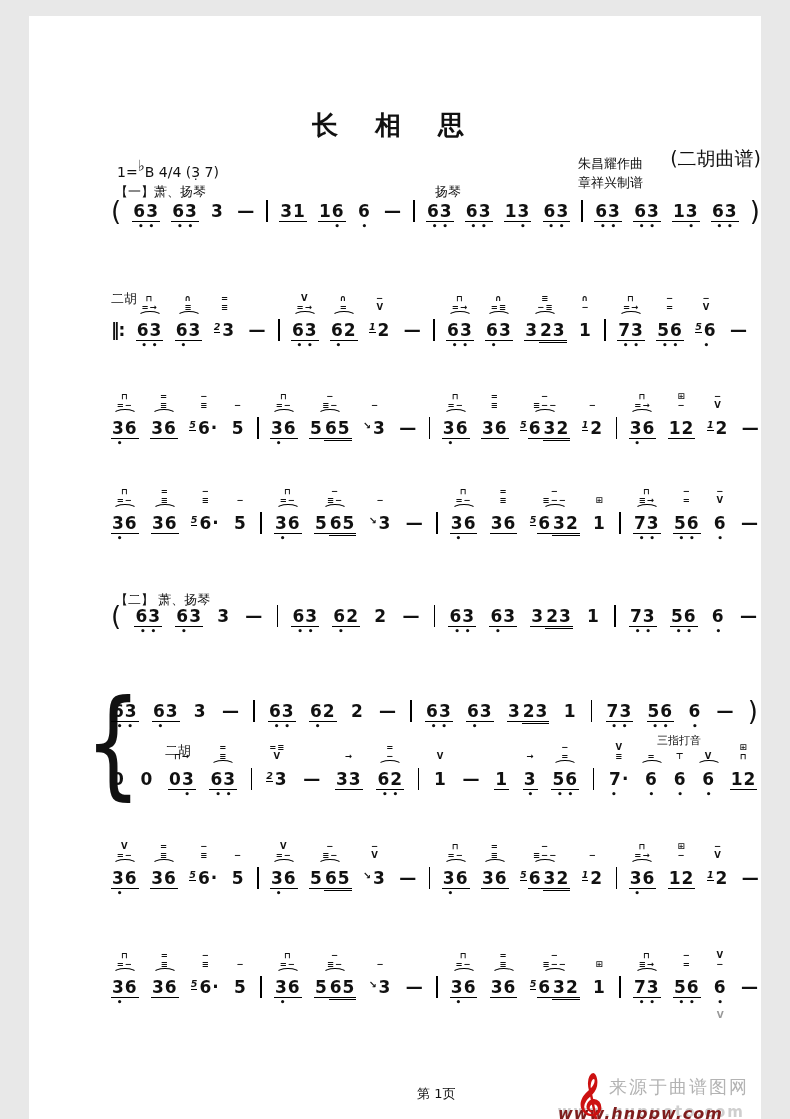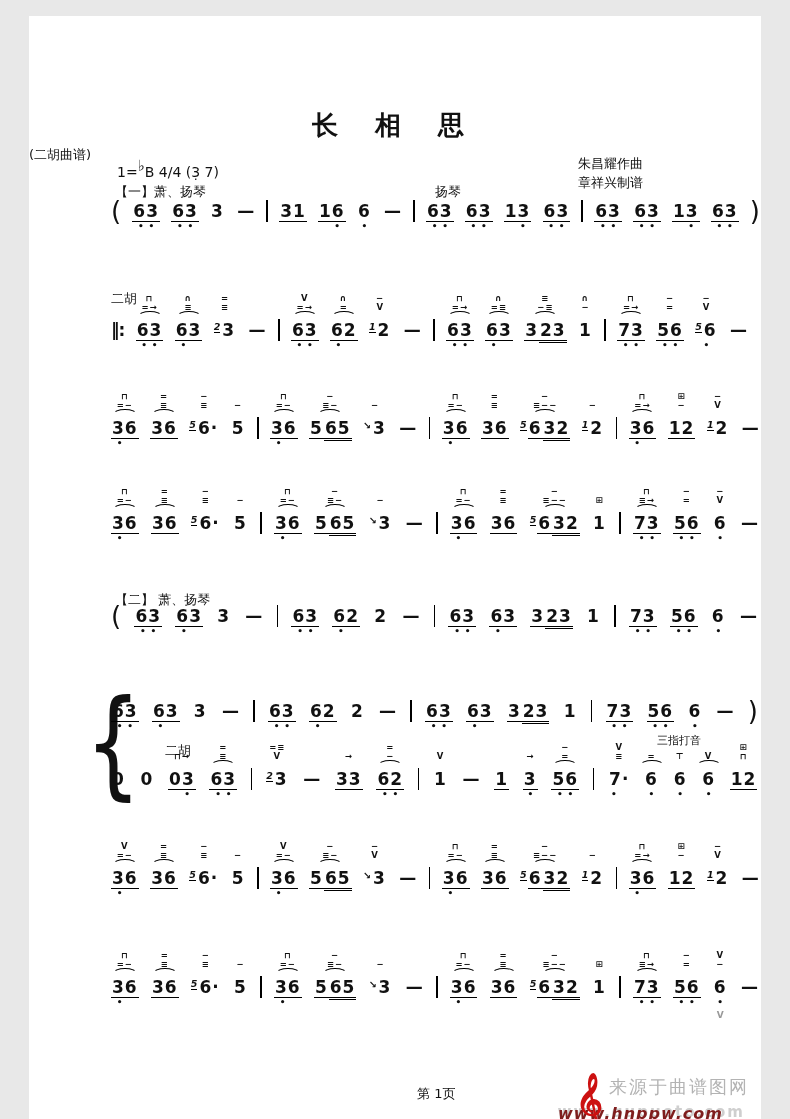--- a/index.html
+++ b/index.html
@@ -1,21 +1,21 @@
 <!DOCTYPE html>
 <html><head>
 <meta charset="utf-8">
 <style>
   html,body{margin:0;padding:0;background:#e8e8e8;}
   .page{position:relative;width:732px;height:1119px;background:#fff;margin:16px auto;
         font-family:"DejaVu Sans","Liberation Sans",sans-serif;color:#111;overflow:hidden;}
   .title{position:absolute;top:92px;left:0;width:100%;text-align:center;
          font-family:"DejaVu Serif","Liberation Serif",serif;
          font-size:26px;font-weight:bold;letter-spacing:14px;}
-  .subtitle{position:absolute;top:130px;left:0;width:100%;text-align:left;font-size:13px;}
+  .subtitle{position:absolute;top:130px;left:0;width:100%;text-align:right;font-size:19px;}
   .credits{position:absolute;top:138px;right:118px;text-align:right;font-size:13px;line-height:19px;}
   .keyline{position:absolute;top:147px;left:88px;font-size:14px;}
   .keyline .flat{position:relative;top:-6px;font-size:15px;}
   .lbl{position:absolute;font-size:13px;white-space:nowrap;}
   .lbl.small{font-size:11px;}
   .brace{position:absolute;left:56px;top:664px;font-size:118px;line-height:126px;
          font-weight:normal;transform:scaleX(.75);transform-origin:left center;}
   
   .line{position:absolute;left:82px;width:662px;display:flex;justify-content:space-between;align-items:flex-start;}
   .tk{position:relative;display:inline-flex;flex-direction:column;align-items:center;}

